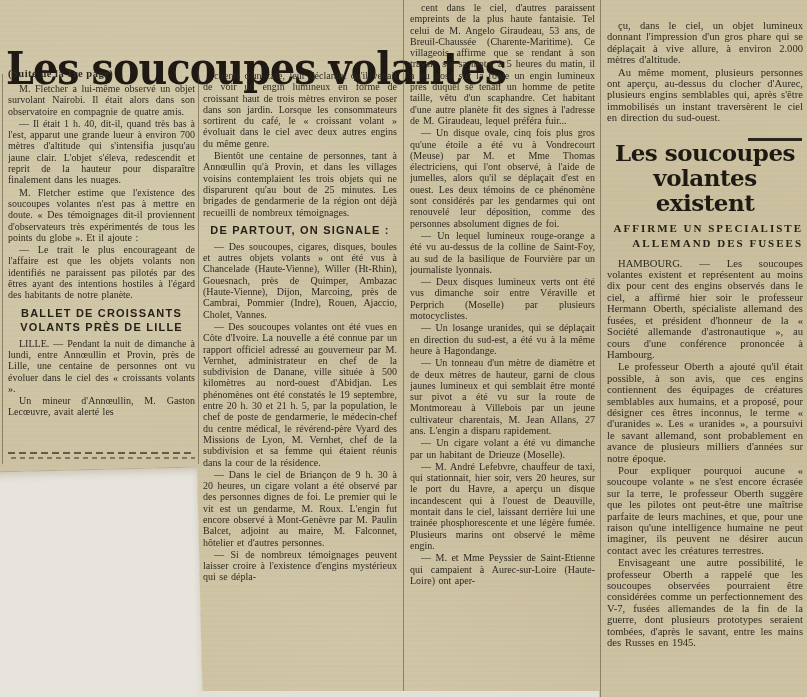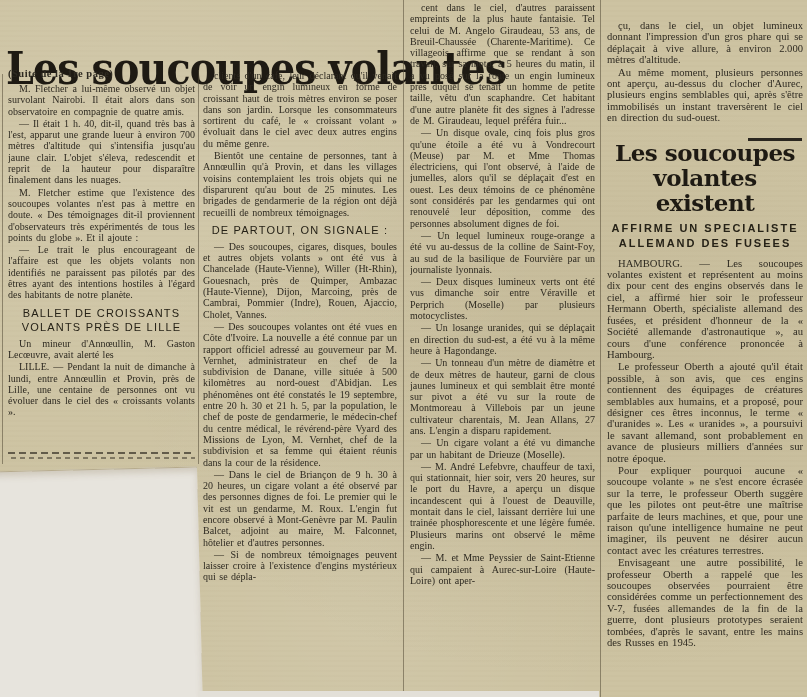--- a/index.html
+++ b/index.html
@@ -18,36 +18,36 @@
     position:absolute;left:6px;top:12px;white-space:nowrap;
     font-family:"DejaVu Serif","Liberation Serif",serif;
     font-weight:bold;font-size:45px;letter-spacing:-1px;color:#1e1a13;
     transform:scaleX(.88);transform-origin:left top;
   }
   .col{position:absolute;overflow:hidden;text-align:justify;}
   .col p{margin:0 0 1px 0;font-size:10px;line-height:11.3px;text-indent:11px;word-spacing:1px;}
   .cont-note{font-weight:bold;text-align:left;font-size:10.5px;margin-bottom:4px;letter-spacing:.5px;}
   .subhead{
     font-family:"Liberation Sans","DejaVu Sans",sans-serif;
-    font-weight:normal;font-size:11px;letter-spacing:1.2px;line-height:14px;
+    font-weight:bold;font-size:11px;letter-spacing:1.2px;line-height:14px;
     text-align:center;margin:5px 0 4px 0;color:#262217;
   }
   #col1{left:8px;top:68px;width:187px;height:388px;}
   #col2{left:203px;top:52px;width:194px;height:642px;margin-top:18px;}
   #col3{left:410px;top:2px;width:185px;height:692px;}
   #col4{left:607px;top:20px;width:196px;height:690px;}
   #col4 p{font-size:10.6px;line-height:11.4px;word-spacing:1.2px;}
   .headline2{
     font-family:"DejaVu Serif","Liberation Serif",serif;font-weight:bold;
     font-size:23px;line-height:25px;text-align:center;color:#1e1a13;
     margin:16px 0 6px 0;letter-spacing:-.5px;
   }
   .subhead2{
-    font-family:Liberation Sans, sans-serif;font-weight:bold;
-    font-size:11px;line-height:15px;letter-spacing:2px;text-align:center;
+    font-family:Liberation Serif, serif;font-weight:bold;
+    font-size:11px;line-height:15px;letter-spacing:2px;text-align:right;
     margin:2px 0 7px 0;color:#262217;
   }
   .vrule{position:absolute;width:1px;background:rgba(84,74,54,.55);}
   #vrule-left{left:2px;top:74px;height:390px;}
   #vrule-1{left:198px;top:70px;height:394px;}
   #vrule-2{left:403px;top:0;height:692px;}
   #vrule-3{left:600px;top:0;height:697px;}
   .hrule-end{position:absolute;left:748px;top:138px;width:54px;height:3px;background:#2a261f;}
   .tear-marks{
     position:absolute;left:8px;top:452px;width:187px;height:9px;
@@ -79,22 +79,22 @@
   <div class="vrule" id="vrule-3"></div>
   <div class="hrule-end"></div>
 
   <div class="col" id="col1">
     <div class="cont-note">(Suite de la 1re page)</div>
     <p>M. Fletcher a lui-même observé un objet survolant Nairobi. Il était alors dans son observatoire en compagnie de quatre amis.</p>
     <p>— Il était 1 h. 40, dit-il, quand très bas à l'est, apparut une grande lueur à environ 700 mètres d'altitude qui s'intensifia jusqu'au jaune clair. L'objet s'éleva, redescendit et reprit de la hauteur pour disparaître finalement dans les nuages.</p>
     <p>M. Fletcher estime que l'existence des soucoupes volantes n'est pas à mettre en doute. « Des témoignages dit-il proviennent d'observateurs très expérimentés de tous les points du globe ». Et il ajoute :</p>
     <p>— Le trait le plus encourageant de l'affaire est que les objets volants non identifiés ne paraissent pas pilotés par des êtres ayant des intentions hostiles à l'égard des habitants de notre planète.</p>
     <h3 class="subhead">BALLET DE CROISSANTS VOLANTS PRÈS DE LILLE</h3>
+    <p>LILLE. — Pendant la nuit de dimanche à lundi, entre Annœullin et Provin, près de Lille, une centaine de personnes ont vu évoluer dans le ciel des « croissants volants ».</p>
     <p>Un mineur d'Annœullin, M. Gaston Lecœuvre, avait alerté les</p>
-    <p>LILLE. — Pendant la nuit de dimanche à lundi, entre Annœullin et Provin, près de Lille, une centaine de personnes ont vu évoluer dans le ciel des « croissants volants ».</p>
   </div>
 
   <div class="tear-marks"></div>
   <div class="torn-corner"></div>
   <div class="bottom-sliver"></div>
 
   <div class="col" id="col2">
     <p>clients d'un café, leur déclarant qu'il venait de voir un engin lumineux en forme de croissant haut de trois mètres environ se poser dans son jardin. Lorsque les consommateurs sortirent du café, le « croissant volant » évoluait dans le ciel avec deux autres engins du même genre.</p>
     <p>Bientôt une centaine de personnes, tant à Annœullin qu'à Provin, et dans les villages voisins contemplaient les trois objets qui ne disparurent qu'au bout de 25 minutes. Les brigades de gendarmerie de la région ont déjà recueilli de nombreux témoignages.</p>
     <h3 class="subhead">DE PARTOUT, ON SIGNALE :</h3>

